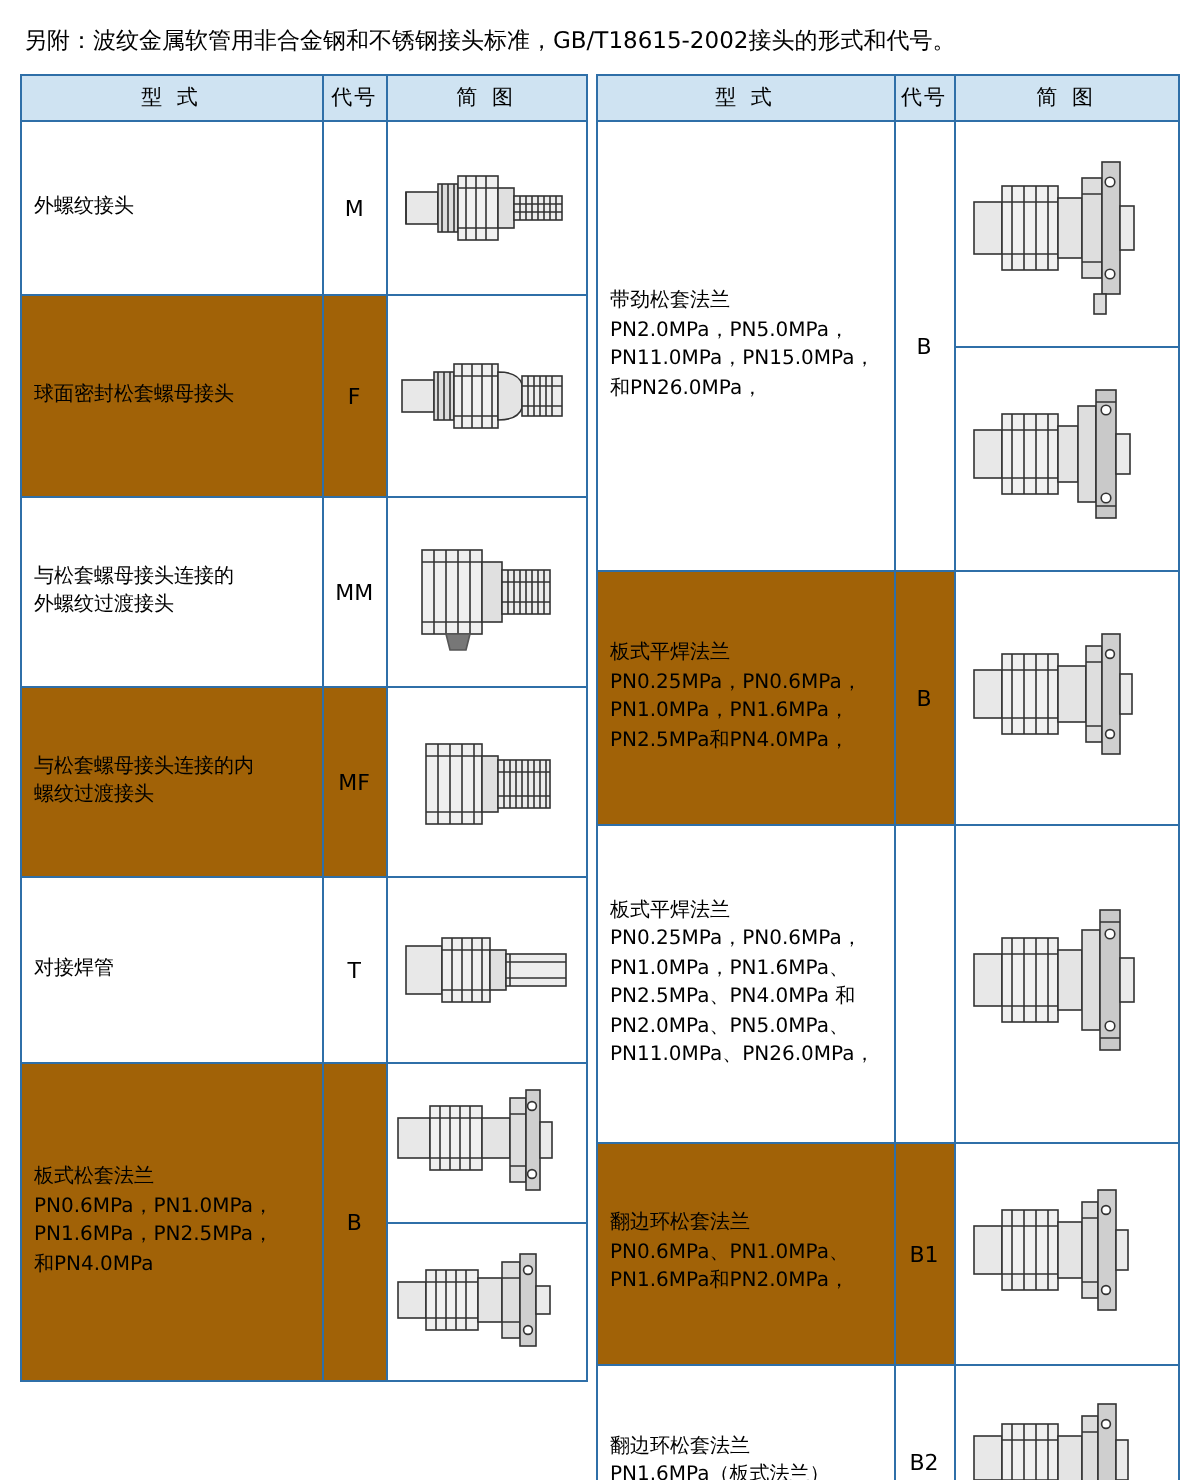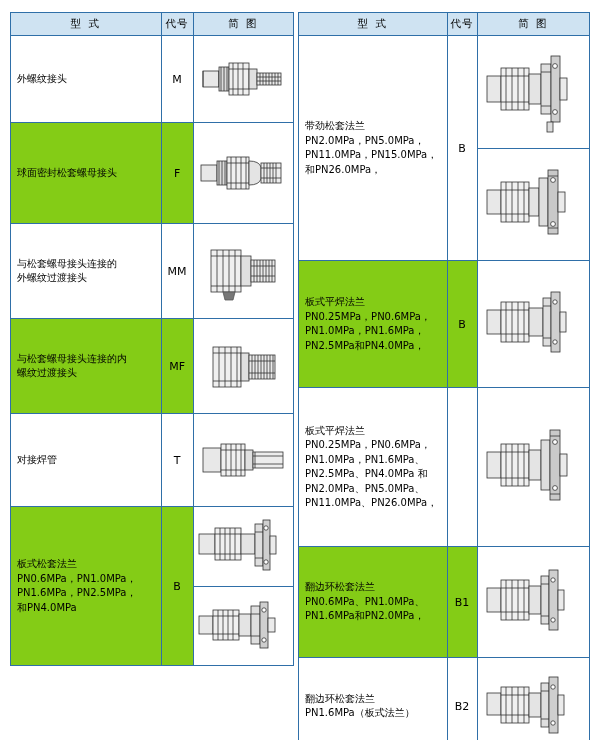--- a/index.html
+++ b/index.html
@@ -69,41 +69,42 @@
     text-align: left;
   }
   td.code {
     text-align: center;
     font-size: 11px;
   }
   td.pic {
     text-align: center;
     background: #ffffff;
   }
-  .tan { background: #84cc16; }
+  .tan { background: #a16207; }
   .white { background: #ffffff; }
 
   .fig {
     display: block;
     margin: 0 auto;
   }
 
   
   .left col.c1 { width: 150px; }
   .left col.c2 { width: 32px; }
   .left col.c3 { width: 100px; }
   .right col.c1 { width: 148px; }
   .right col.c2 { width: 30px; }
   .right col.c3 { width: 112px; }
 </style>
 </head>
 <body>
 
 <div class="page">
 
+  <div class="title">另附：波纹金属软管用非合金钢和不锈钢接头标准，GB/T18615-2002接头的形式和代号。</div>
 
   <div class="tables">
 
     <table class="left">
       <colgroup>
           <col class="c1">
           <col class="c2">
           <col class="c3">
         </colgroup>
       <thead>

